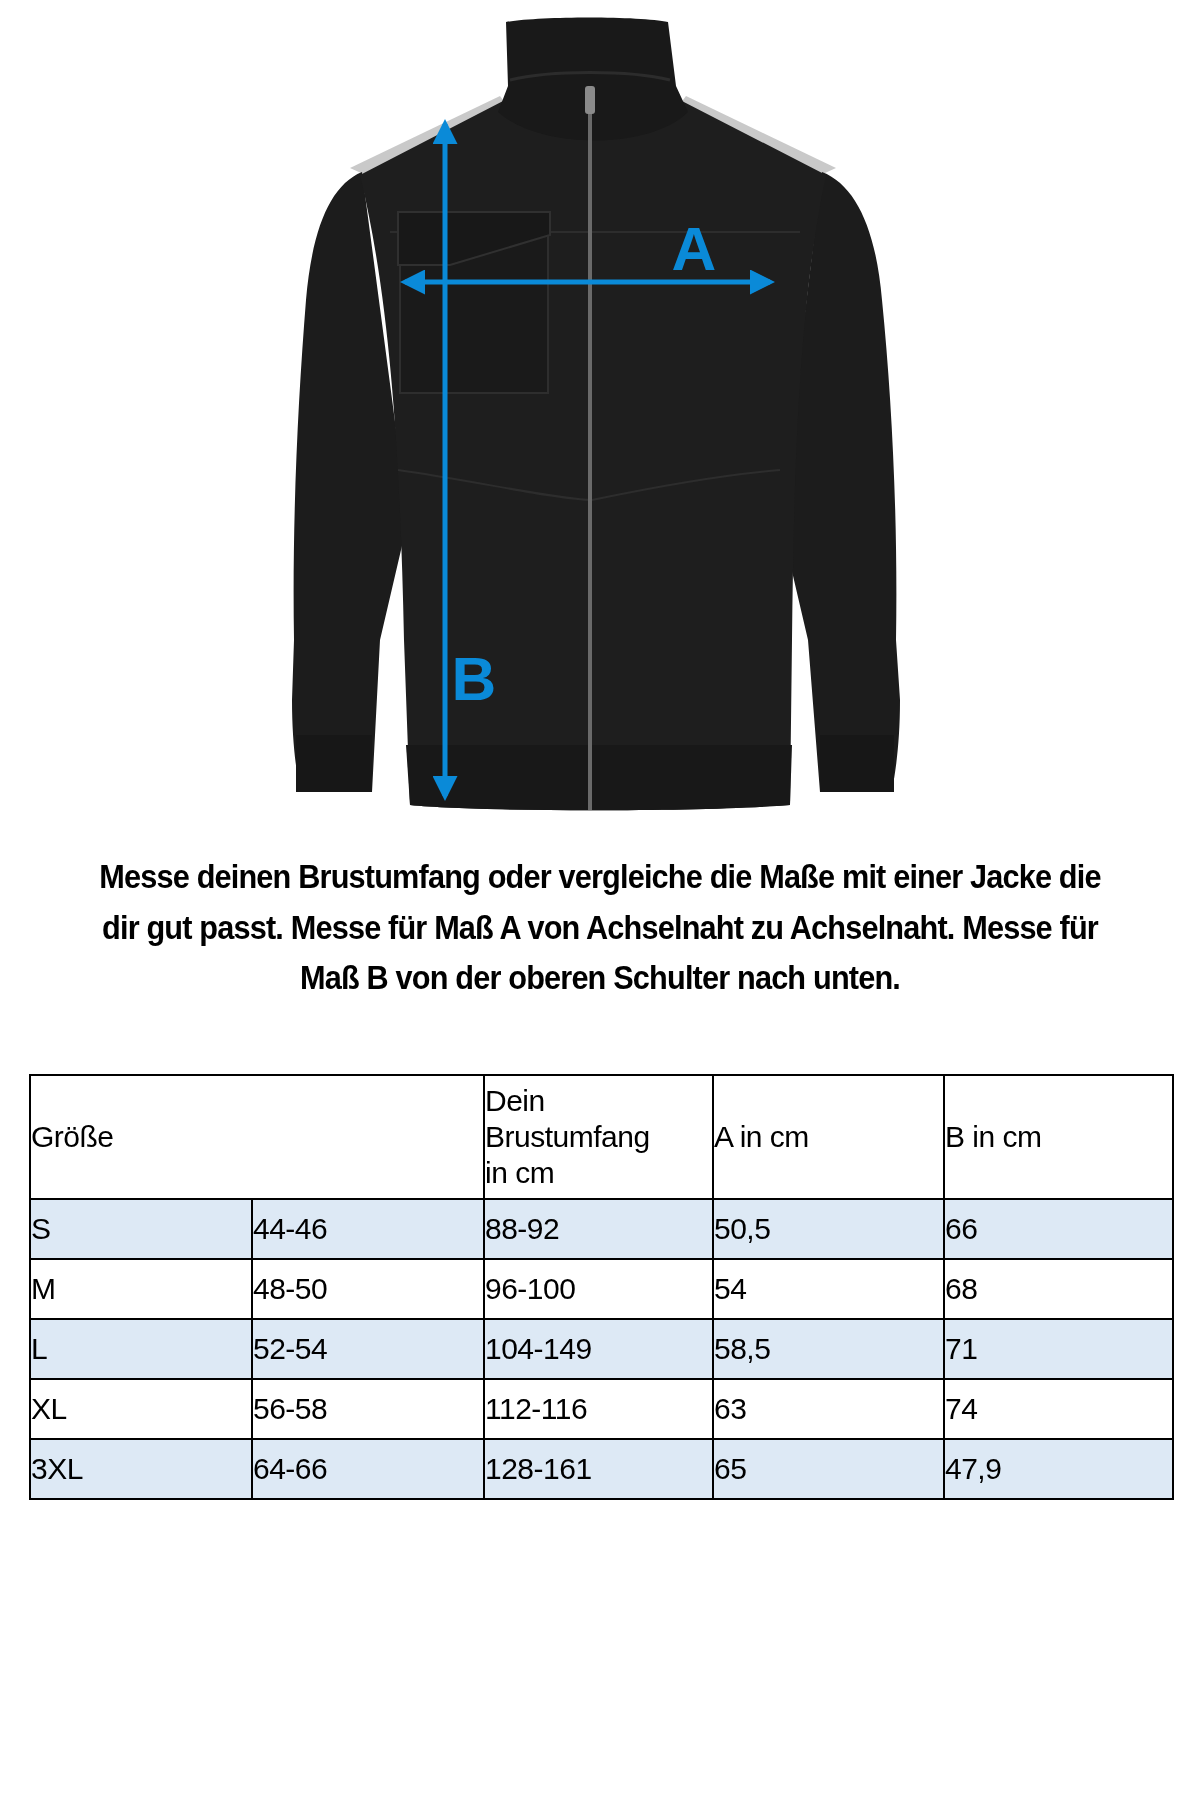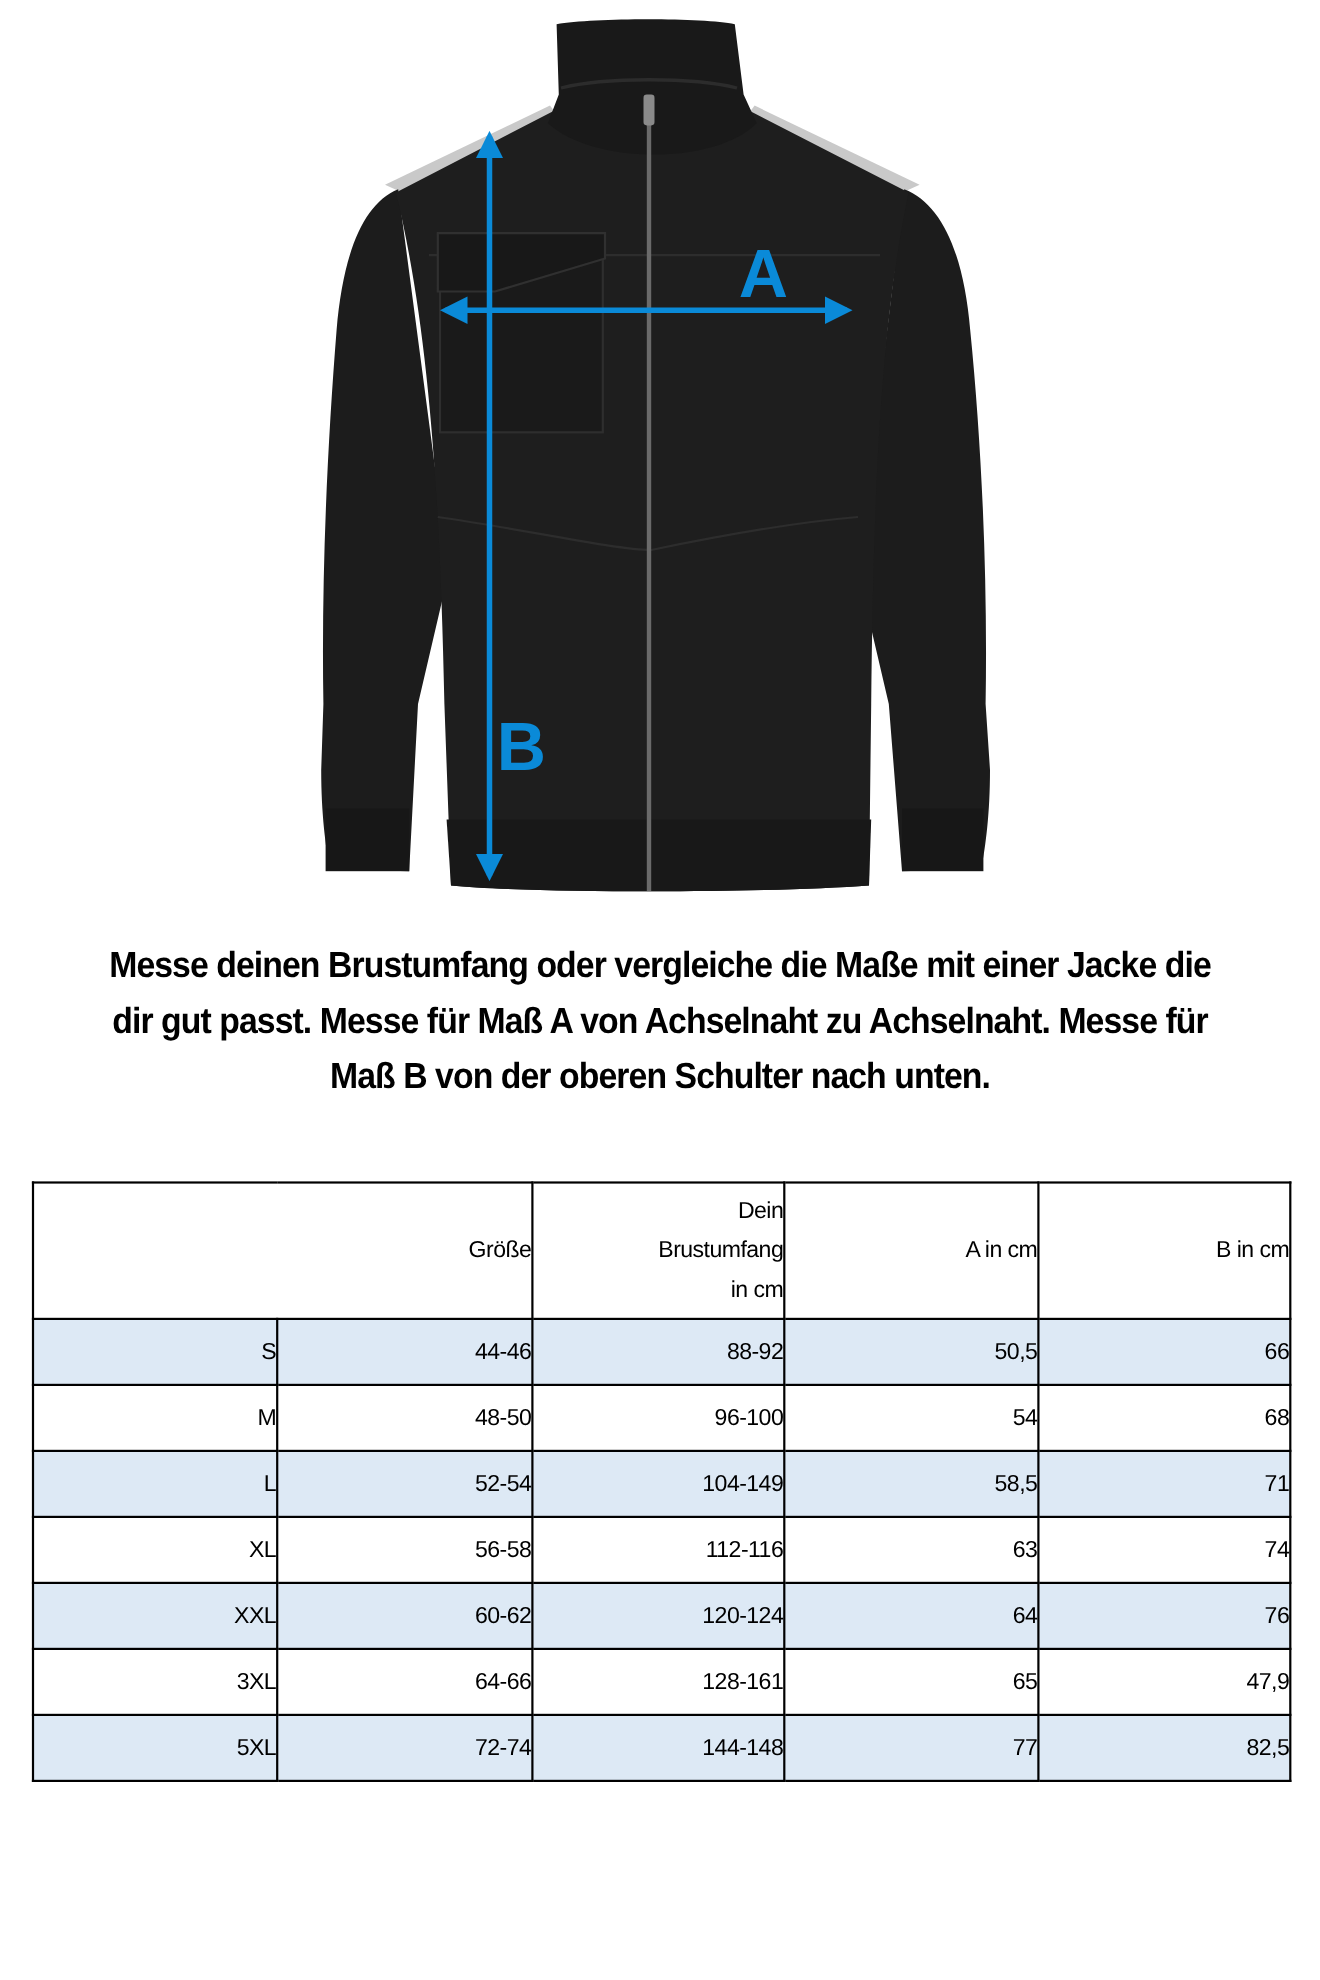--- a/index.html
+++ b/index.html
@@ -11,22 +11,22 @@
     text-align: center; font-family: "Liberation Sans", sans-serif;
     font-weight: bold; font-size: 33px; line-height: 50.5px; color: #000;
     letter-spacing: -0.9px; transform: scaleX(0.93); transform-origin: center top;
   }
   table.size-table {
     position: absolute; left: 29px; top: 1074px; width: 1143px;
     border-collapse: collapse; table-layout: fixed;
     font-family: "Liberation Sans", sans-serif; color: #000;
   }
   .size-table td, .size-table th {
-    border: 2.5px solid #000; text-align: right; vertical-align: middle;
-    font-weight: normal; font-size: 21px; padding: 0; letter-spacing: -0.5px;
+    border: 2.5px solid #000; text-align: left; vertical-align: middle;
+    font-weight: normal; font-size: 30px; padding: 0; letter-spacing: -0.5px;
   }
   .size-table thead th { height: 122px; line-height: 36px; background: #fff; }
   .size-table tbody td { height: 58px; }
   .size-table tbody tr:nth-child(odd) td { background: #dde9f5; }
   .size-table tbody tr:nth-child(even) td { background: #ffffff; }
   .hdr-multi span { display: block; }
 </style>
 </head>
 <body>
 
@@ -121,34 +121,20 @@
       <td>71</td>
     </tr>
     <tr>
       <td>XL</td>
       <td>56-58</td>
       <td>112-116</td>
       <td>63</td>
       <td>74</td>
     </tr>
     <tr>
-      <td>XXL</td>
-      <td>60-62</td>
-      <td>120-124</td>
-      <td>64</td>
-      <td>76</td>
-    </tr>
-    <tr>
       <td>3XL</td>
       <td>64-66</td>
       <td>128-161</td>
       <td>65</td>
       <td>47,9</td>
     </tr>
-    <tr>
-      <td>5XL</td>
-      <td>72-74</td>
-      <td>144-148</td>
-      <td>77</td>
-      <td>82,5</td>
-    </tr>
   </tbody>
 </table>
 
 </body></html>

